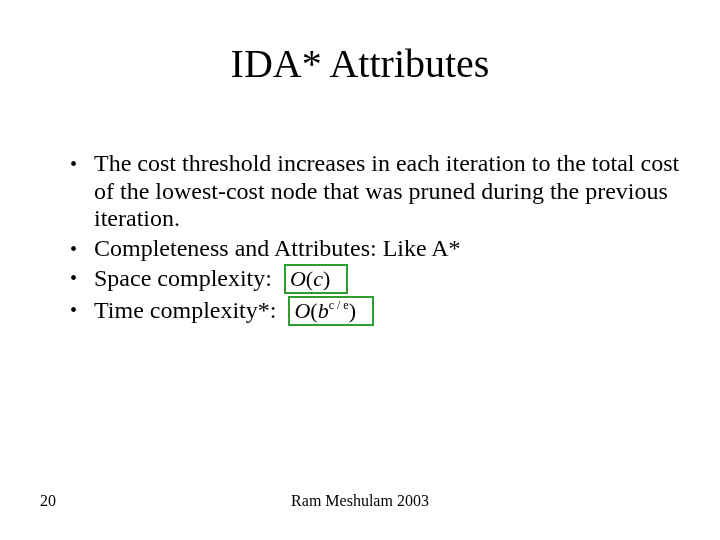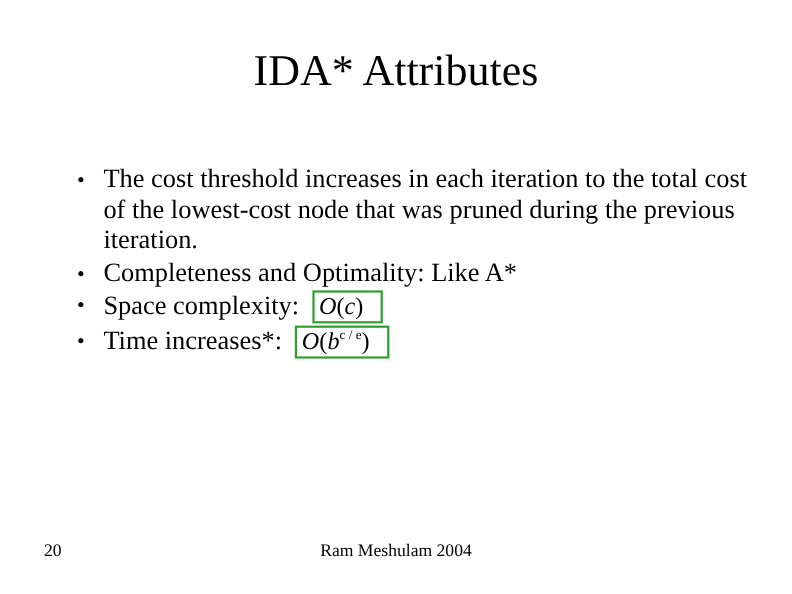--- a/index.html
+++ b/index.html
@@ -97,33 +97,33 @@
 <div class="slide">
 
   <div class="title">IDA* Attributes</div>
 
   <div class="body">
     <ul>
       <li>
         <span>The cost threshold increases in each iteration to the total cost of the lowest-cost node that was pruned during the previous iteration.</span>
       </li>
       <li>
-        <span>Completeness and Optimality: Like A*</span>
+        <span>Completeness and Attributes: Like A*</span>
       </li>
       <li>
         <span>Space complexity: </span>
         <span class="formula-box">
           <span class="fn">O</span><span class="plain">(</span><span class="fn">c</span><span class="plain">)</span>
         </span>
       </li>
       <li>
-        <span>Time increases*: </span>
+        <span>Time complexity*: </span>
         <span class="formula-box">
           <span class="fn">O</span><span class="plain">(</span><span class="fn">b</span><sup>c / e</sup><span class="plain">)</span>
         </span>
       </li>
     </ul>
   </div>
 
   <div class="page-num">20</div>
-  <div class="footer">Ram Meshulam 2004</div>
+  <div class="footer">Ram Meshulam 2003</div>
 
 </div>
 
 </body></html>

